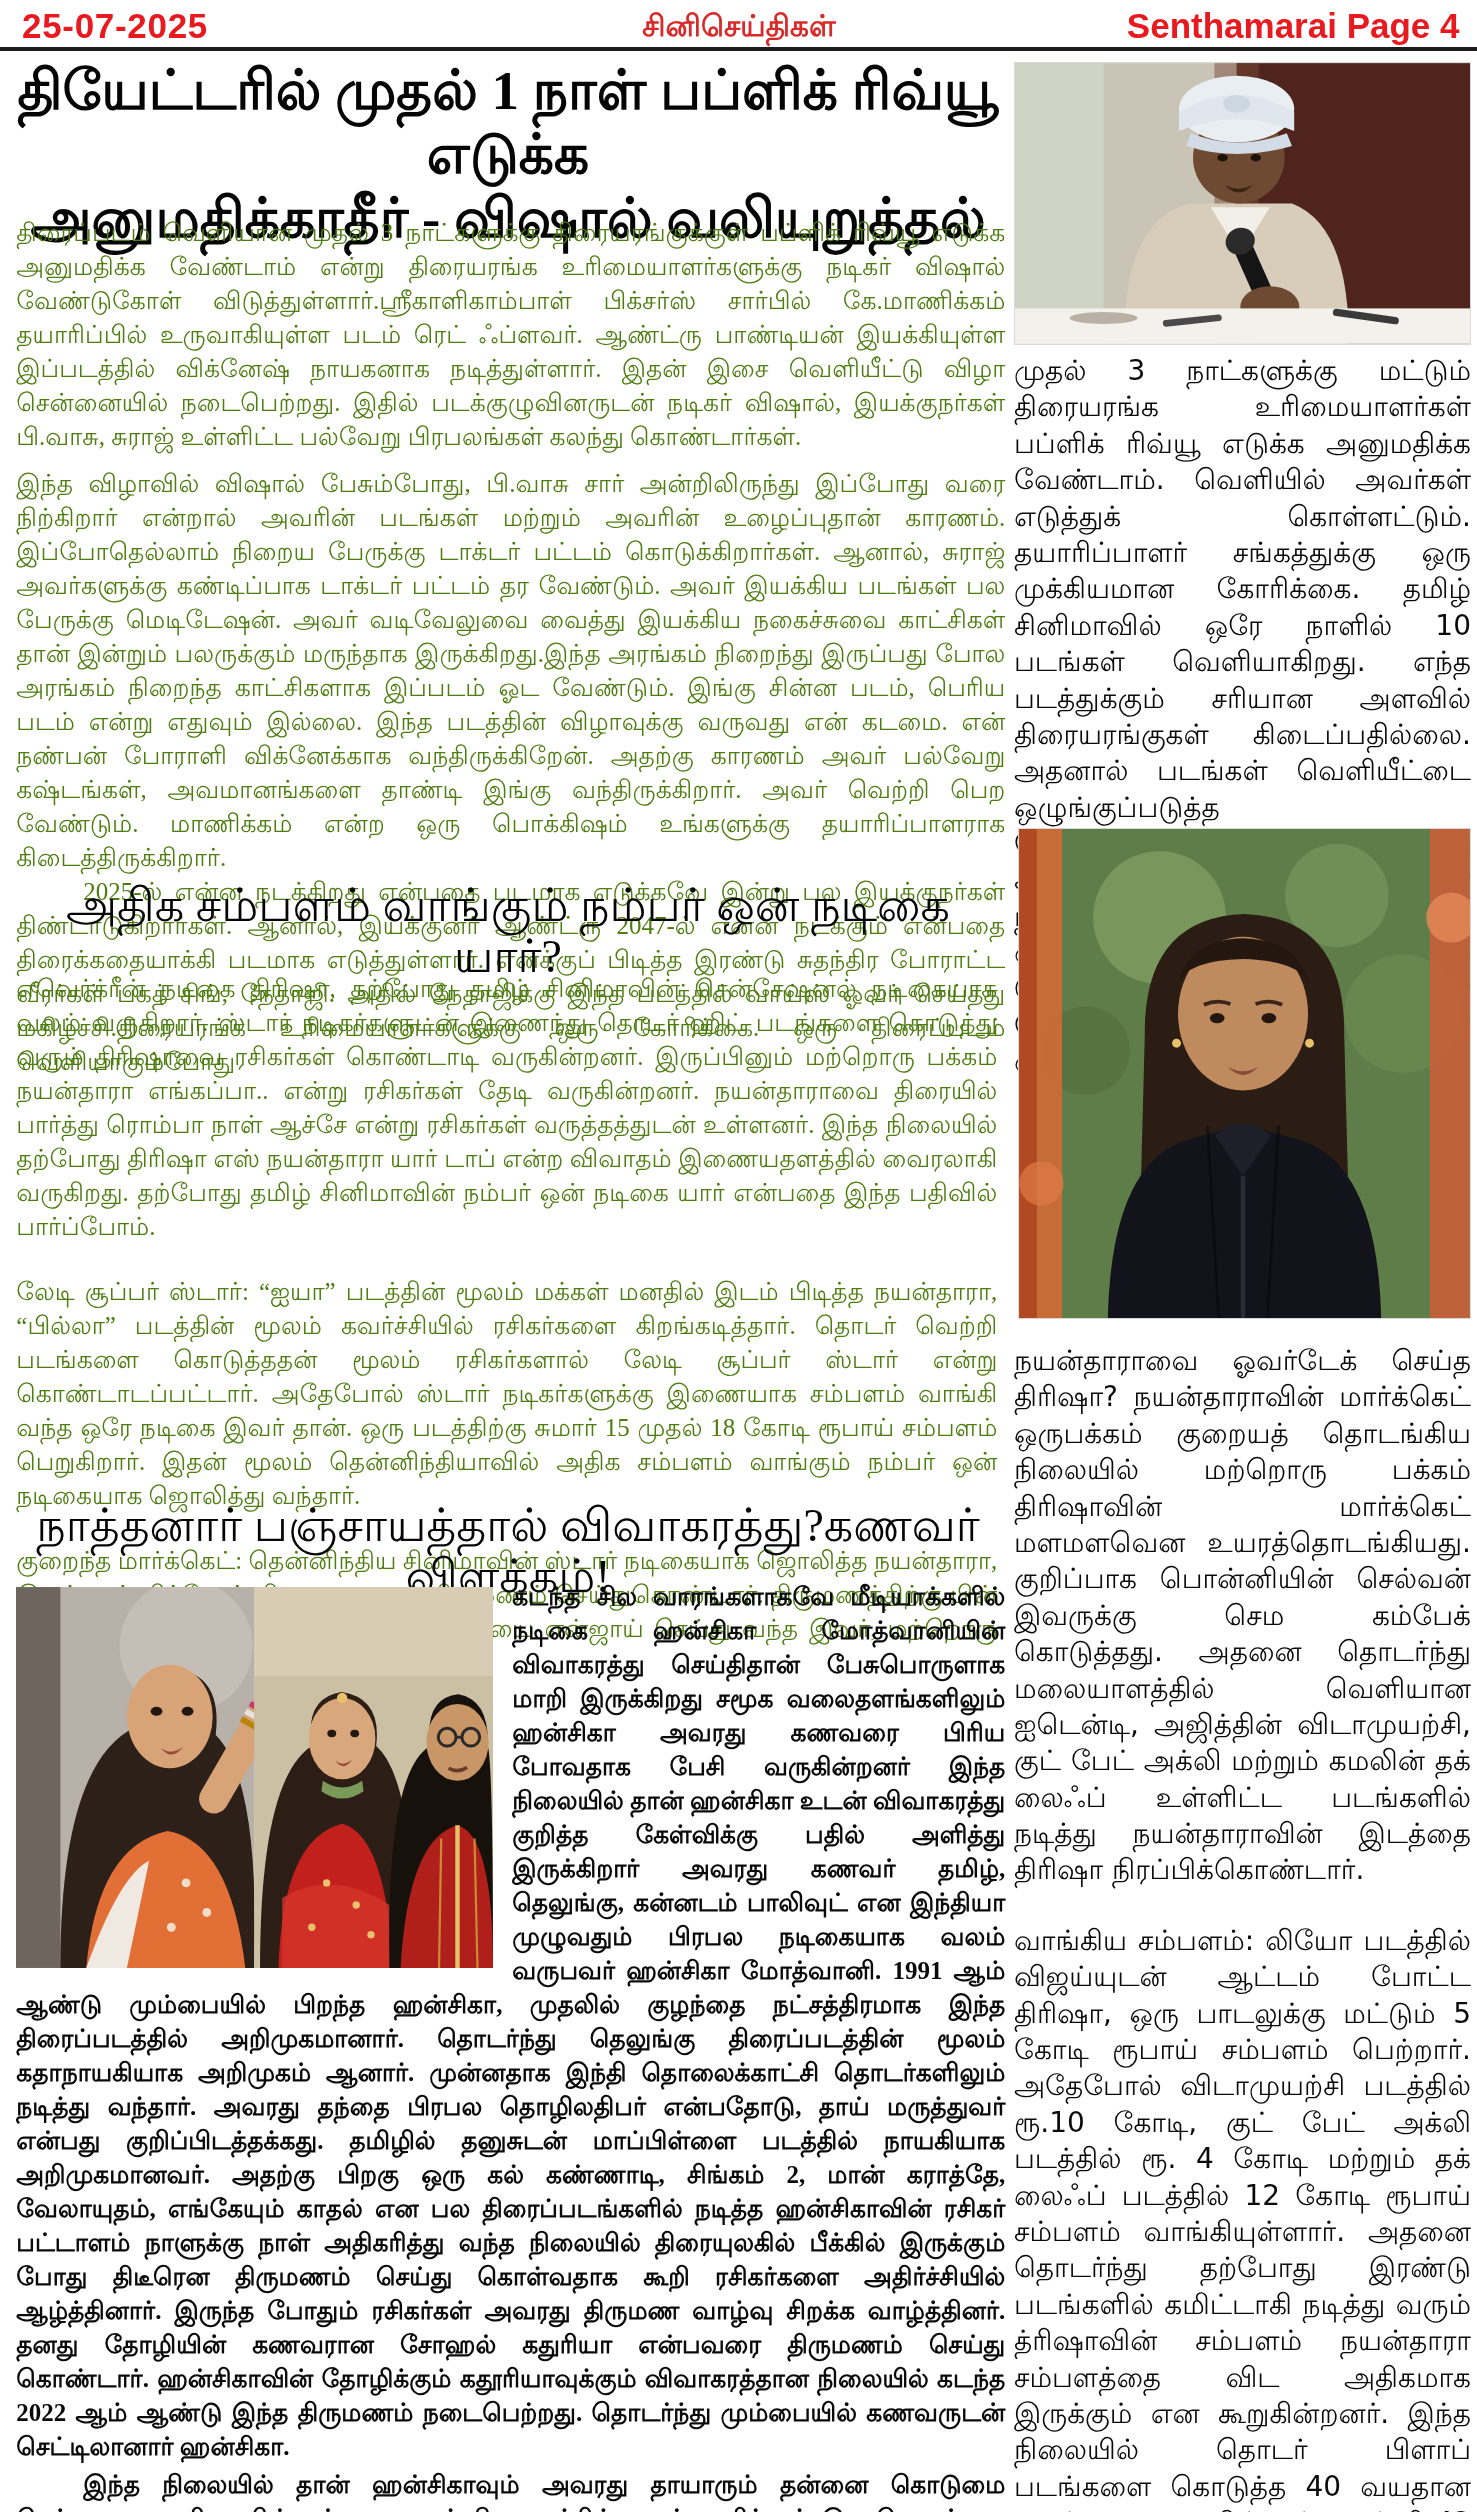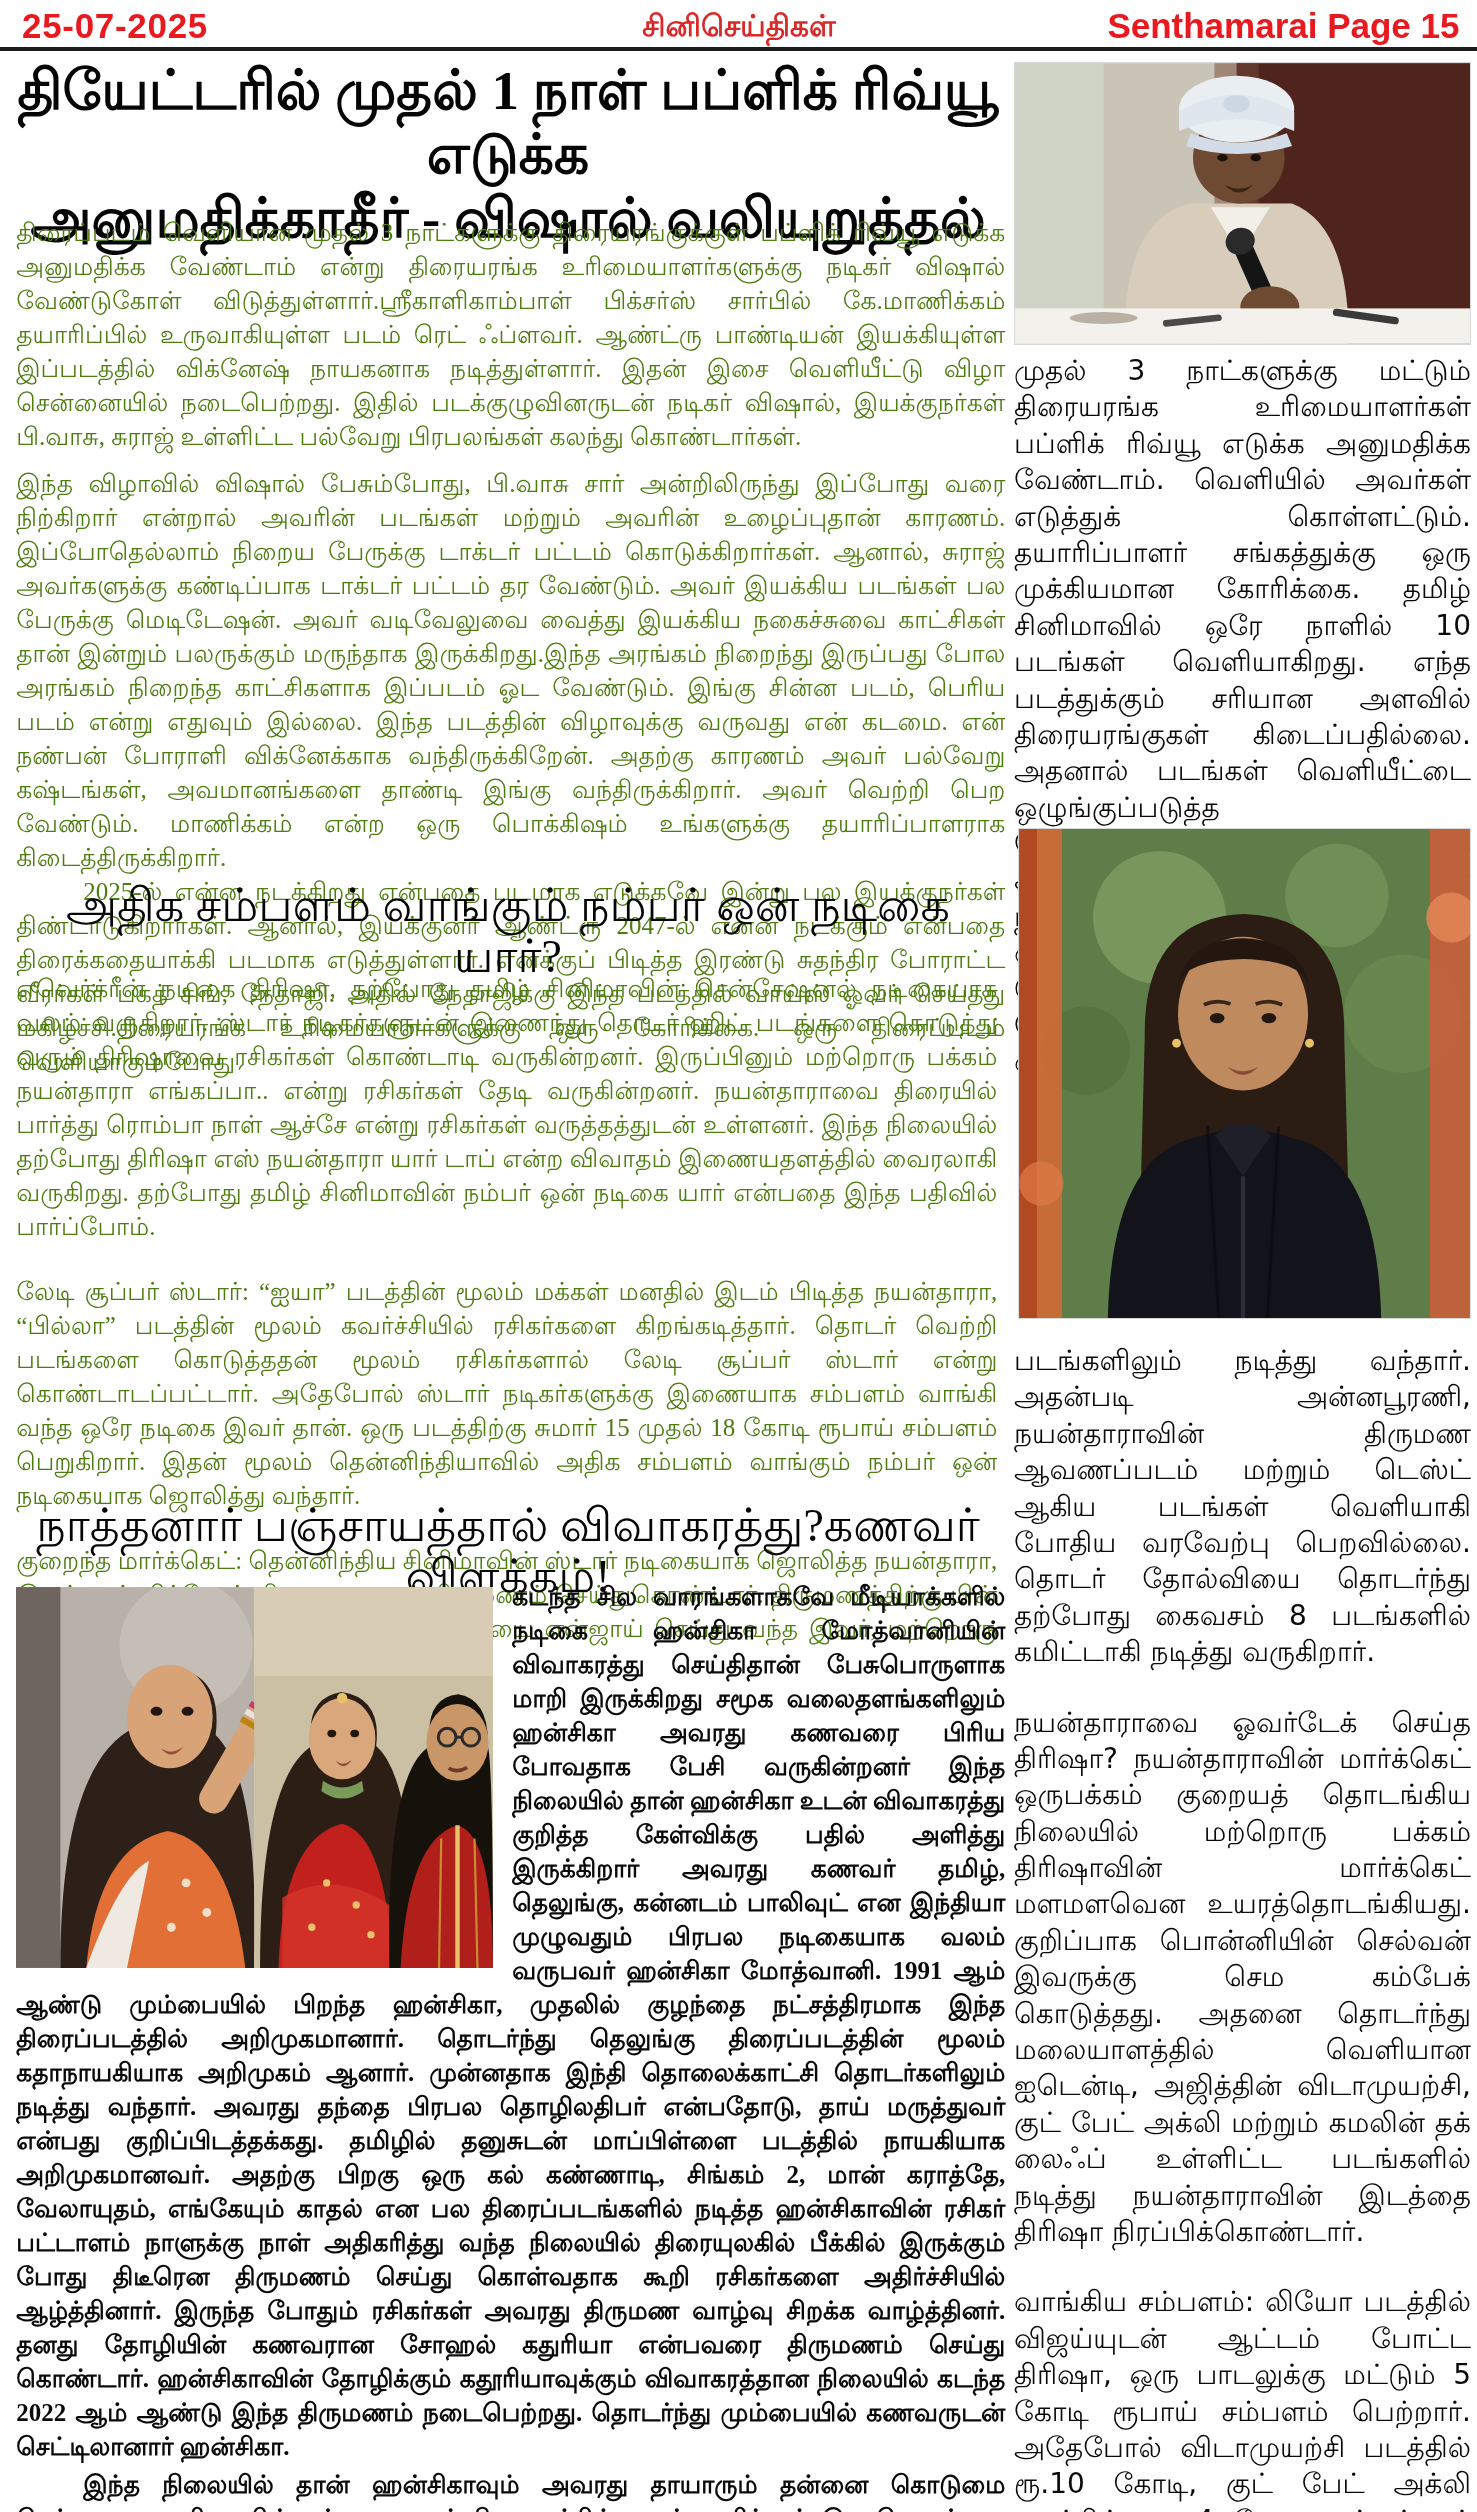--- a/index.html
+++ b/index.html
@@ -72,21 +72,21 @@
   .photo svg,.photo-wrap svg{display:block;}
 </style>
 </head>
 <body>
 
 <div class="page">
 
   <div class="masthead">
     <span class="date">25-07-2025</span>
     <span class="section">சினிசெய்திகள்</span>
-    <span class="brand">Senthamarai  Page 15</span>
+    <span class="brand">Senthamarai  Page 4</span>
   </div>
   <div class="head-rule"></div>
 
   <div class="headline">
     <div>தியேட்டரில் முதல் 1 நாள் பப்ளிக் ரிவ்யூ எடுக்க</div>
     <div>அனுமதிக்காதீர் - விஷால் வலியுறுத்தல்</div>
   </div>
 
   <div class="photo" id="photo-vishal">
     <svg width="455" height="281" viewBox="0 0 616 380">
@@ -165,21 +165,20 @@
 
       <path d="M120 662 Q125 450 230 420 L303 400 L376 420 Q485 450 490 662 Z" fill="#13131b"></path>
       <path d="M265 415 L303 470 L341 415 L321 400 L285 400 Z" fill="#1f1f2a"></path>
       <path d="M303 470 L303 662" stroke="#2c2c38" stroke-width="6"></path>
       <path d="M255 402 L270 662" stroke="#090910" stroke-width="4" opacity="0.6"></path>
       <path d="M351 402 L336 662" stroke="#090910" stroke-width="4" opacity="0.6"></path>
     </svg>
   </div>
 
   <div class="col-right" id="col-right-2">
-    <p>படங்களிலும் நடித்து வந்தார். அதன்படி அன்னபூரணி, நயன்தாராவின் திருமண ஆவணப்படம் மற்றும் டெஸ்ட் ஆகிய படங்கள் வெளியாகி போதிய வரவேற்பு பெறவில்லை. தொடர் தோல்வியை தொடர்ந்து தற்போது கைவசம் 8 படங்களில் கமிட்டாகி நடித்து வருகிறார்.</p>
     <p>நயன்தாராவை ஓவர்டேக் செய்த திரிஷா? நயன்தாராவின் மார்க்கெட் ஒருபக்கம் குறையத் தொடங்கிய நிலையில் மற்றொரு பக்கம் திரிஷாவின் மார்க்கெட் மளமளவென உயரத்தொடங்கியது. குறிப்பாக பொன்னியின் செல்வன் இவருக்கு செம கம்பேக் கொடுத்தது. அதனை தொடர்ந்து மலையாளத்தில் வெளியான ஐடென்டி, அஜித்தின் விடாமுயற்சி, குட் பேட் அக்லி மற்றும் கமலின் தக் லைஃப் உள்ளிட்ட படங்களில் நடித்து நயன்தாராவின் இடத்தை திரிஷா நிரப்பிக்கொண்டார்.</p>
     <p>வாங்கிய சம்பளம்: லியோ படத்தில் விஜய்யுடன் ஆட்டம் போட்ட திரிஷா, ஒரு பாடலுக்கு மட்டும் 5 கோடி ரூபாய் சம்பளம் பெற்றார். அதேபோல் விடாமுயற்சி படத்தில் ரூ.10 கோடி, குட் பேட் அக்லி படத்தில் ரூ. 4 கோடி மற்றும் தக் லைஃப் படத்தில் 12 கோடி ரூபாய் சம்பளம் வாங்கியுள்ளார். அதனை தொடர்ந்து தற்போது இரண்டு படங்களில் கமிட்டாகி நடித்து வரும் த்ரிஷாவின் சம்பளம் நயன்தாரா சம்பளத்தை விட அதிகமாக இருக்கும் என கூறுகின்றனர். இந்த நிலையில் தொடர் பிளாப் படங்களை கொடுத்த 40 வயதான நயன்தாராவை பின்னுக்கு தள்ளி 42 வயதாகும் திரிஷா நம்பர் ஒன் நடிகையாக ஜொலித்து வருகிறார்.</p>
   </div>
 
   <div class="subhead" id="subhead-hansika">நாத்தனார் பஞ்சாயத்தால் விவாகரத்து?கணவர் விளக்கம்!</div>
 
   <div id="article3-body">
     <div class="photo-wrap">
       <svg width="477" height="381" viewBox="0 0 645 515">
 

